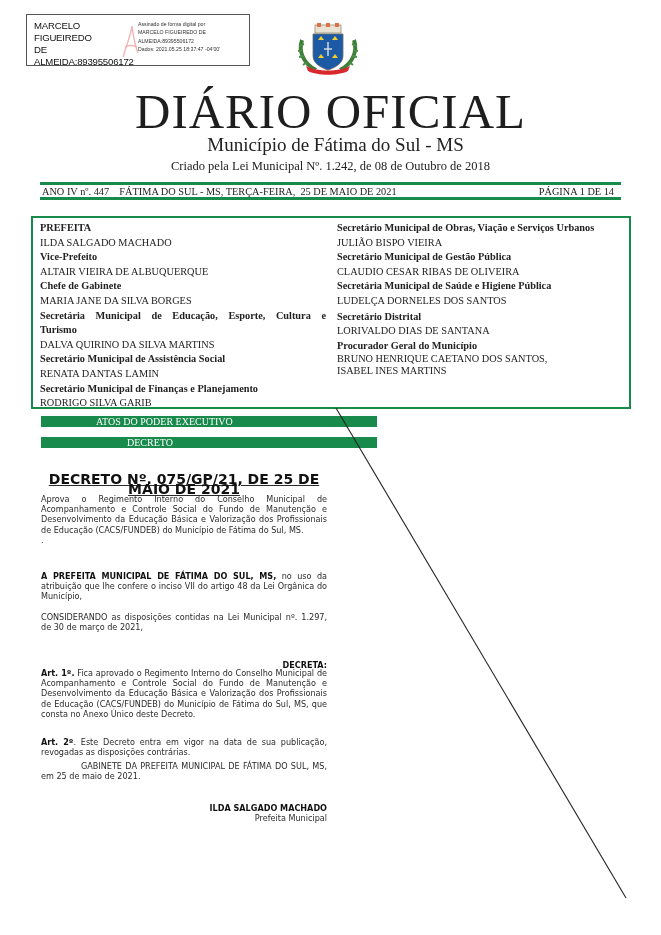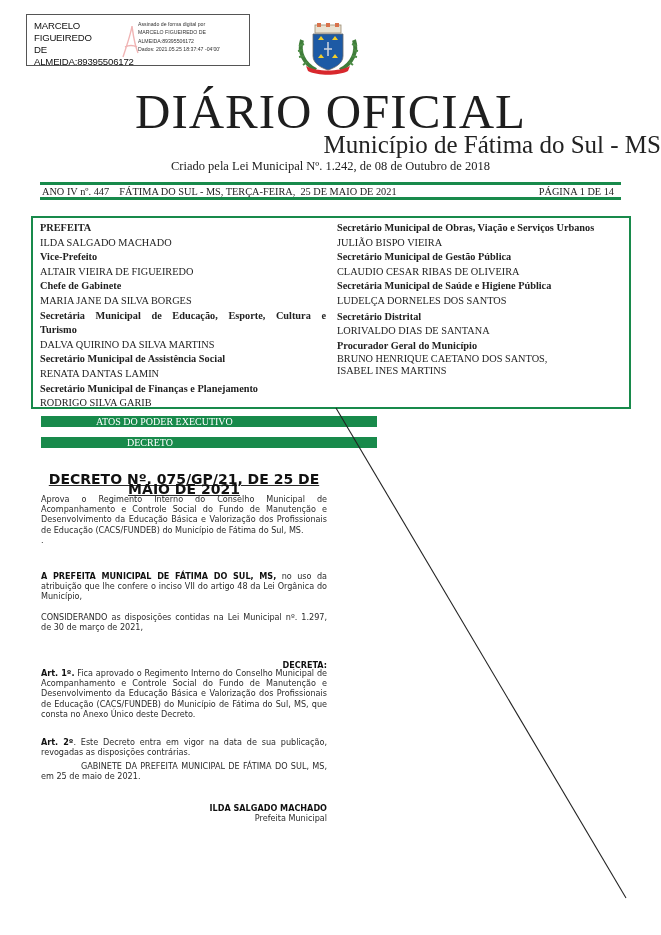--- a/index.html
+++ b/index.html
@@ -9,21 +9,21 @@
   
   .sig { left:26px; top:14px; width:222px; height:50px; border:1px solid #555; background:#fff; }
   .sig-name { left:7px; top:5px; font-family:"Liberation Sans", sans-serif; font-size:9.6px; line-height:12px; color:#111; letter-spacing:-0.2px; white-space:pre-line; width:105px; }
   .sig-detail { left:111px; top:5px; font-family:"Liberation Sans", sans-serif; font-size:5.2px; line-height:8.3px; color:#333; white-space:pre-line; width:112px; }
   .sig-mark { left:92px; top:8px; width:22px; height:38px; }
 
   
   .crest { left:296px; top:22px; width:64px; height:56px; }
 
   .title { left:0; width:661px; top:84px; text-align:center; font-family:"Liberation Serif", serif; font-size:49px; line-height:56px; color:#1e1e1e; letter-spacing:1px; }
-  .subtitle { left:0; width:661px; top:134px; text-align:right; font-family:"Liberation Serif", serif; font-size:25px; line-height:22px; color:#222; padding-left:10px; box-sizing:border-box; }
+  .subtitle { left:0; width:661px; top:134px; text-align:center; font-family:"Liberation Serif", serif; font-size:19px; line-height:22px; color:#222; padding-left:10px; box-sizing:border-box; }
   .created { left:0; width:661px; top:158px; text-align:center; font-family:"Liberation Serif", serif; font-size:12.5px; line-height:16px; color:#222; }
 
   .rule { background:#188a4b; height:3px; left:40px; width:581px; }
   .issue { left:42px; top:186px; width:576px; font-family:"Liberation Serif", serif; font-size:10.3px; line-height:11px; color:#222; }
   .issue .left { position:absolute; left:0; top:0; white-space:pre; }
   .issue .right { position:absolute; right:4px; top:0; white-space:pre; }
 
   .staff { left:31px; top:216px; width:596px; height:189px; border:2.5px solid #188a4b; }
   .col { position:absolute; top:3px; font-family:"Liberation Serif", serif; font-size:10.3px; line-height:14.6px; color:#222; }
   .col.l { left:7px; width:286px; }
@@ -85,21 +85,21 @@
   <span class="left">ANO IV nº. 447    FÁTIMA DO SUL - MS, TERÇA-FEIRA,  25 DE MAIO DE 2021</span>
   <span class="right">PÁGINA 1 DE 14</span>
 </div>
 <div class="abs rule" style="top:197px;"></div>
 
 <div class="abs staff">
   <div class="col l">
     <div class="role">PREFEITA</div>
     <div class="pname">ILDA SALGADO MACHADO</div>
     <div class="role">Vice-Prefeito</div>
-    <div class="pname">ALTAIR VIEIRA DE FIGUEIREDO</div>
+    <div class="pname">ALTAIR VIEIRA DE ALBUQUERQUE</div>
     <div class="role">Chefe de Gabinete</div>
     <div class="pname">MARIA JANE DA SILVA BORGES</div>
     <div class="role just">Secretária Municipal de Educação, Esporte, Cultura e Turismo</div>
     <div class="pname">DALVA QUIRINO DA SILVA MARTINS</div>
     <div class="role">Secretário Municipal de Assistência Social</div>
     <div class="pname">RENATA DANTAS LAMIN</div>
     <div class="role">Secretário Municipal de Finanças e Planejamento</div>
     <div class="pname">RODRIGO SILVA GARIB</div>
   </div>
   <div class="col r">

